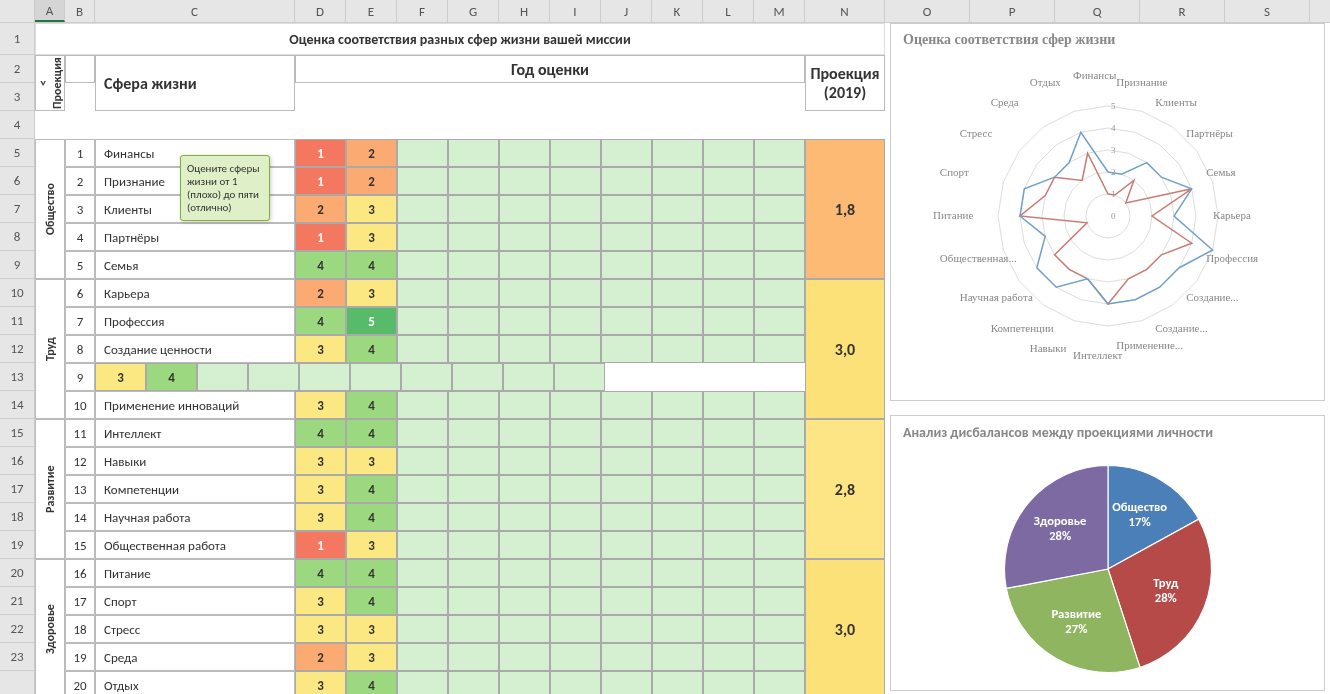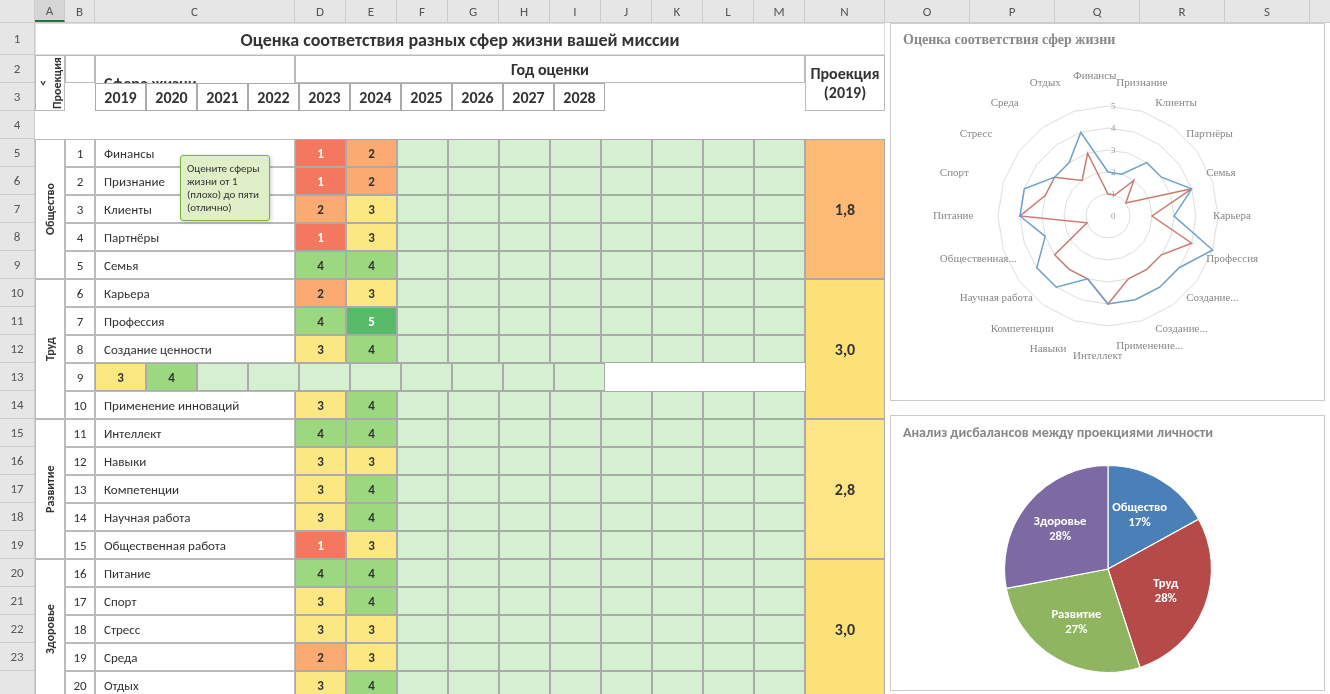--- a/index.html
+++ b/index.html
@@ -8,21 +8,21 @@
 .colheaders { position: absolute; top: 0; left: 0; right: 0; height: 23px; display: flex; background: #e6e6e6; z-index: 10; border-bottom: 1px solid #ccc; }
 .colheaders .ch { border-right: 1px solid #ccc; display: flex; align-items: center; justify-content: center; color: #555; font-size: 13px; }
 .colheaders .ch.sel { background: #d5d5d5; border-bottom: 2px solid #217346; }
 
 .rowheaders { position: absolute; top: 23px; left: 0; width: 35px; bottom: 0; background: #e6e6e6; z-index: 10; border-right: 1px solid #ccc; }
 .rowheaders .rh { height: 28px; border-bottom: 1px solid #ccc; display: flex; align-items: center; justify-content: center; color: #555; font-size: 13px; }
 .rowheaders .rh:first-child { height: 32px; }
 
 .main { position: absolute; top: 23px; left: 35px; width: 850px; }
 
-.title { height: 32px; line-height: 32px; background: #fff; font-weight: bold; font-size: 18px; text-align: center; border: 1px solid #ddd; }
+.title { height: 32px; line-height: 32px; background: #fff; font-weight: bold; font-size: 14px; text-align: center; border: 1px solid #ddd; }
 
 .hdrrow { display: flex; height: 28px; }
 .hdrrow > div { border: 1px solid #bbb; display: flex; align-items: center; justify-content: center; background: #fff; font-weight: bold; font-size: 16px; }
 
 .projcol { width: 30px; writing-mode: vertical-rl; transform: rotate(180deg); text-align: center; font-weight: bold; font-size: 12px; background: #fff; border: 1px solid #bbb; display: flex; align-items: center; justify-content: center; }
 
 .bodyarea { display: flex; }
 .groups { width: 30px; display: flex; flex-direction: column; }
 .grouplabel { writing-mode: vertical-rl; transform: rotate(180deg); display: flex; align-items: center; justify-content: center; font-weight: bold; font-size: 12px; border: 1px solid #bbb; background: #fff; }
 
@@ -115,32 +115,20 @@
 
   <div style="display:flex;">
     <div class="projcol" style="height:56px;">&lt; Проекция</div>
     <div style="flex:1;">
       <div class="hdrrow">
         <div style="width:30px;"></div>
         <div style="width:200px;justify-content:flex-start;padding-left:8px;height:56px;" rowspan="2">Сфера жизни</div>
         <div style="width:510px;">Год оценки</div>
         <div style="width:80px;height:56px;text-align:center;">Проекция (2019)</div>
       </div>
-      <div class="hdrrow yearhdr" id="yearhdr" style="margin-left:30px;margin-top:-28px;position:relative;top:28px;width:510px;">
-          <div>2019</div>
-          <div>2020</div>
-          <div>2021</div>
-          <div>2022</div>
-          <div>2023</div>
-          <div>2024</div>
-          <div>2025</div>
-          <div>2026</div>
-          <div>2027</div>
-          <div>2028</div>
-        </div>
     </div>
   </div>
 
   <div class="bodyarea" style="margin-top:28px;">
     <div class="groups" id="groups">
         <div class="grouplabel" style="height: 140px;">Общество</div>
         <div class="grouplabel" style="height: 140px;">Труд</div>
         <div class="grouplabel" style="height: 140px;">Развитие</div>
         <div class="grouplabel" style="height: 140px;">Здоровье</div>
       </div>

